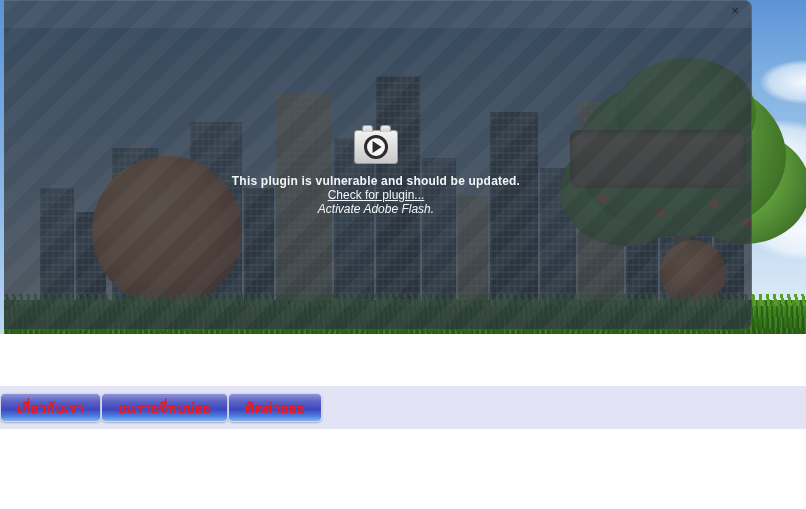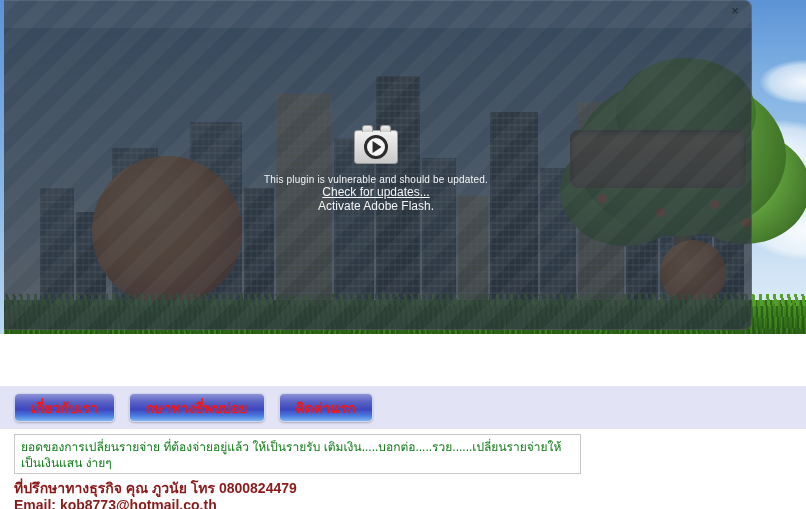--- a/index.html
+++ b/index.html
@@ -130,37 +130,37 @@
   .plugin-icon .circ {
     position:absolute; left:50%; top:50%; transform:translate(-50%,-50%);
     width:24px; height:24px; border-radius:50%;
     border:3px solid #2c2c2c; background:#f6f6f6;
   }
   .plugin-icon .tri {
     position:absolute; left:50%; top:50%; transform:translate(-38%,-50%);
     width:0; height:0; border-left:9px solid #2c2c2c;
     border-top:6px solid transparent; border-bottom:6px solid transparent;
   }
-  .plugin-line1 { font-size:10px; letter-spacing:.2px; }
+  .plugin-line1 { font-size:12px; letter-spacing:.2px;font-weight:bold; }
   .plugin-link {
     font-size:12px; text-decoration:underline; color:#f2f4f6; cursor:pointer;
   }
-  .plugin-line3 { font-size:12px; }
+  .plugin-line3 { font-size:12px;font-style:italic; }
 
   
   .gap { position:absolute; left:0; top:334px; width:806px; height:52px; background:#fff; }
 
   
   .navbar {
     position:absolute; left:0; top:386px; width:806px; height:43px;
     background:#e3e3f6;
     display:flex; align-items:center; gap:0;
   }
   .nav-btn {
-    height:29px; margin-left:14px;
+    height:29px; margin-left:0;
     display:flex; align-items:center; justify-content:center;
     padding:0 16px;
     border-radius:5px;
     border:1px solid #cfd6f0;
     background:linear-gradient(180deg,#8f94d6 0%,#5b63c4 28%,#3d47c0 58%,#4d7ee0 82%,#7fb6f2 100%);
     box-shadow:0 1px 2px rgba(0,0,0,.25);
     color:#f21818; font-size:14px; font-weight:bold; white-space:nowrap;
     cursor:pointer;
   }
   .nav-btn.first { margin-left:14px; }
@@ -248,35 +248,27 @@
     <div class="close-x">×</div>
 
     <div class="plugin-center">
       <div class="plugin-icon">
         <div class="nub a"></div>
         <div class="nub b"></div>
         <div class="circ"></div>
         <div class="tri"></div>
       </div>
       <div class="plugin-line1">This plugin is vulnerable and should be updated.</div>
-      <div class="plugin-link">Check for updates...</div>
+      <div class="plugin-link">Check for plugin...</div>
       <div class="plugin-line3">Activate Adobe Flash.</div>
     </div>
   </div>
 
   <div class="gap"></div>
 
   <div class="navbar">
     <div class="nav-btn">เกี่ยวกับเรา</div>
-    <div class="nav-btn">กษาทางธี่พบบ่อย</div>
-    <div class="nav-btn">ติดต่าแรก</div>
+    <div class="nav-btn">ยนรายจี่พบบ่อย</div>
+    <div class="nav-btn">ติดต่ายอย</div>
   </div>
 
-  <div class="content">
-    <div class="msgbox">
-      <div class="msgtext">ยอดของการเปลี่ยนรายจ่าย ที่ต้องจ่ายอยู่แล้ว ให้เป็นรายรับ เติมเงิน.....บอกต่อ.....รวย......เปลี่ยนรายจ่ายให้เป็นเงินแสน ง่ายๆ</div>
-    </div>
-    <div class="contact">ที่ปรึกษาทางธุรกิจ คุณ ภูวนัย   โทร 0800824479</div>
-    <div class="email">Email:  kob8773@hotmail.co.th</div>
-
-  </div>
 
 </div>
 
 </body></html>

